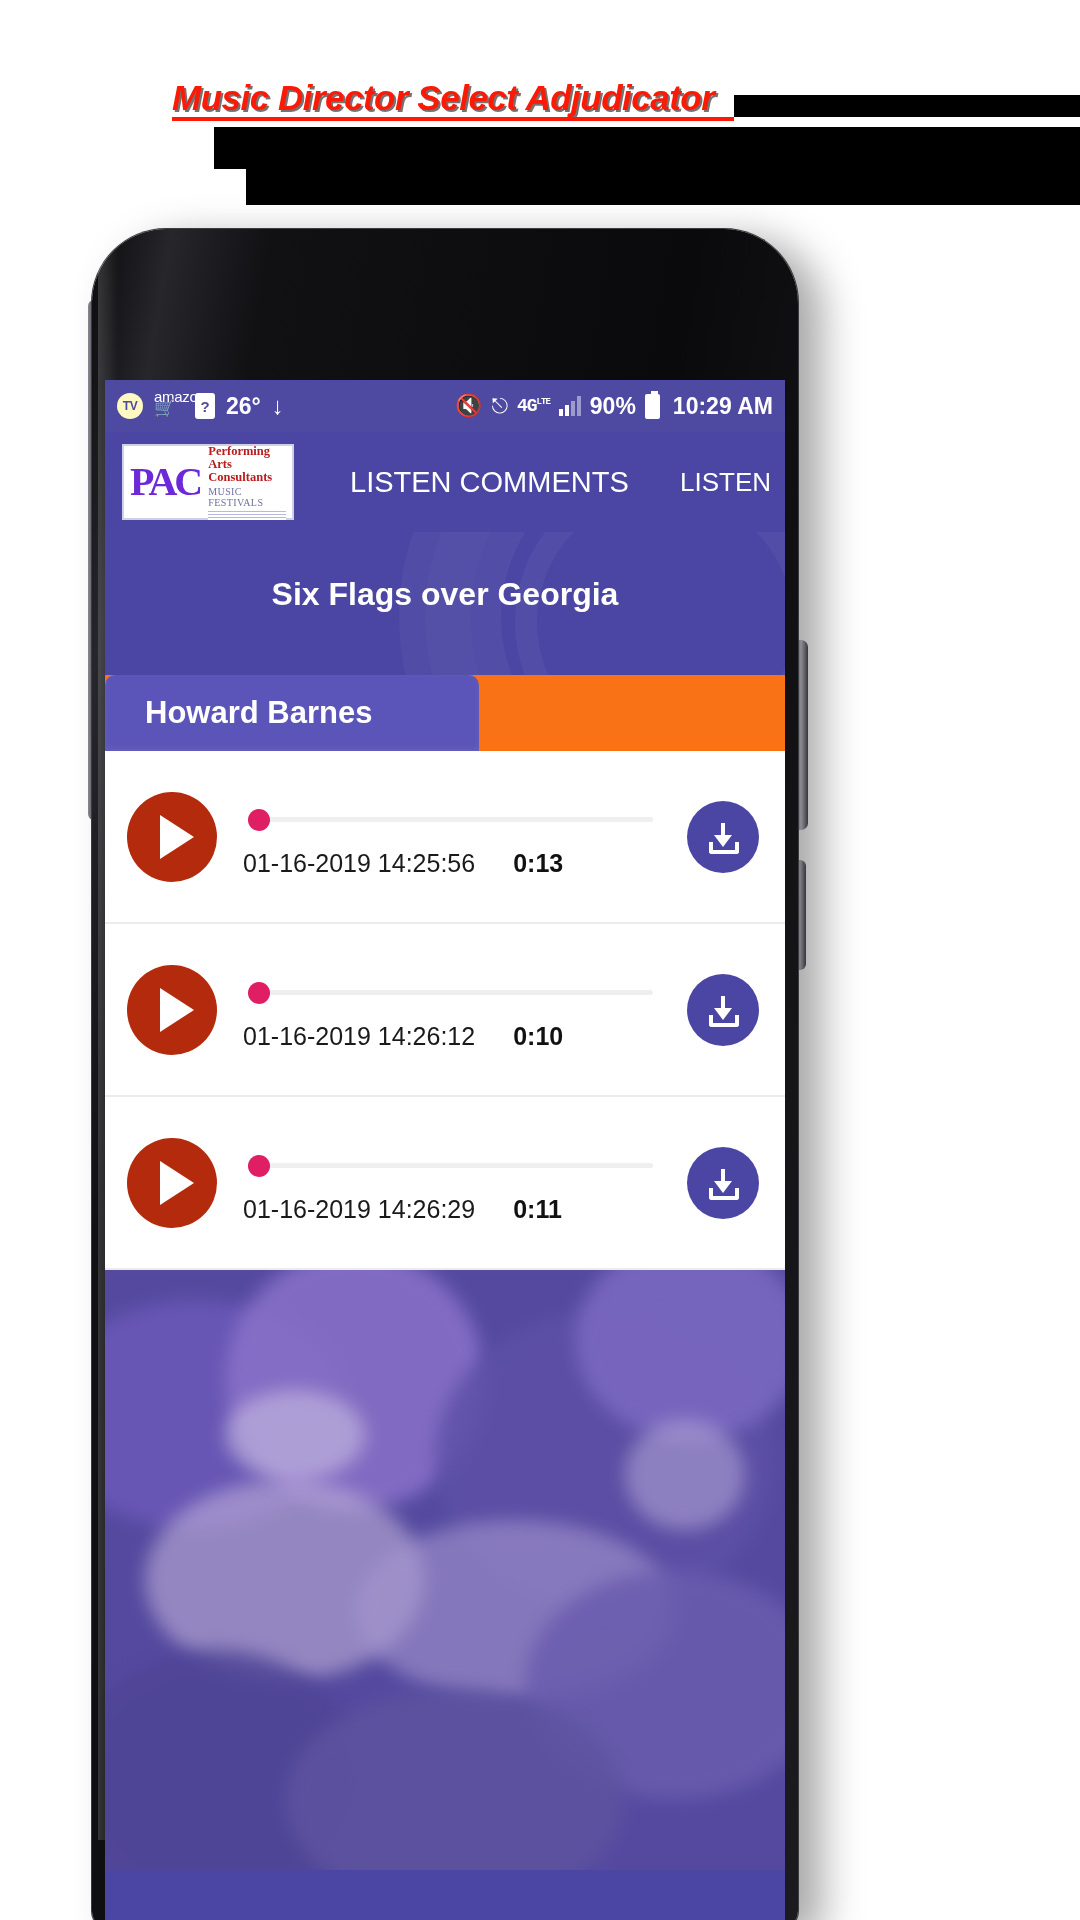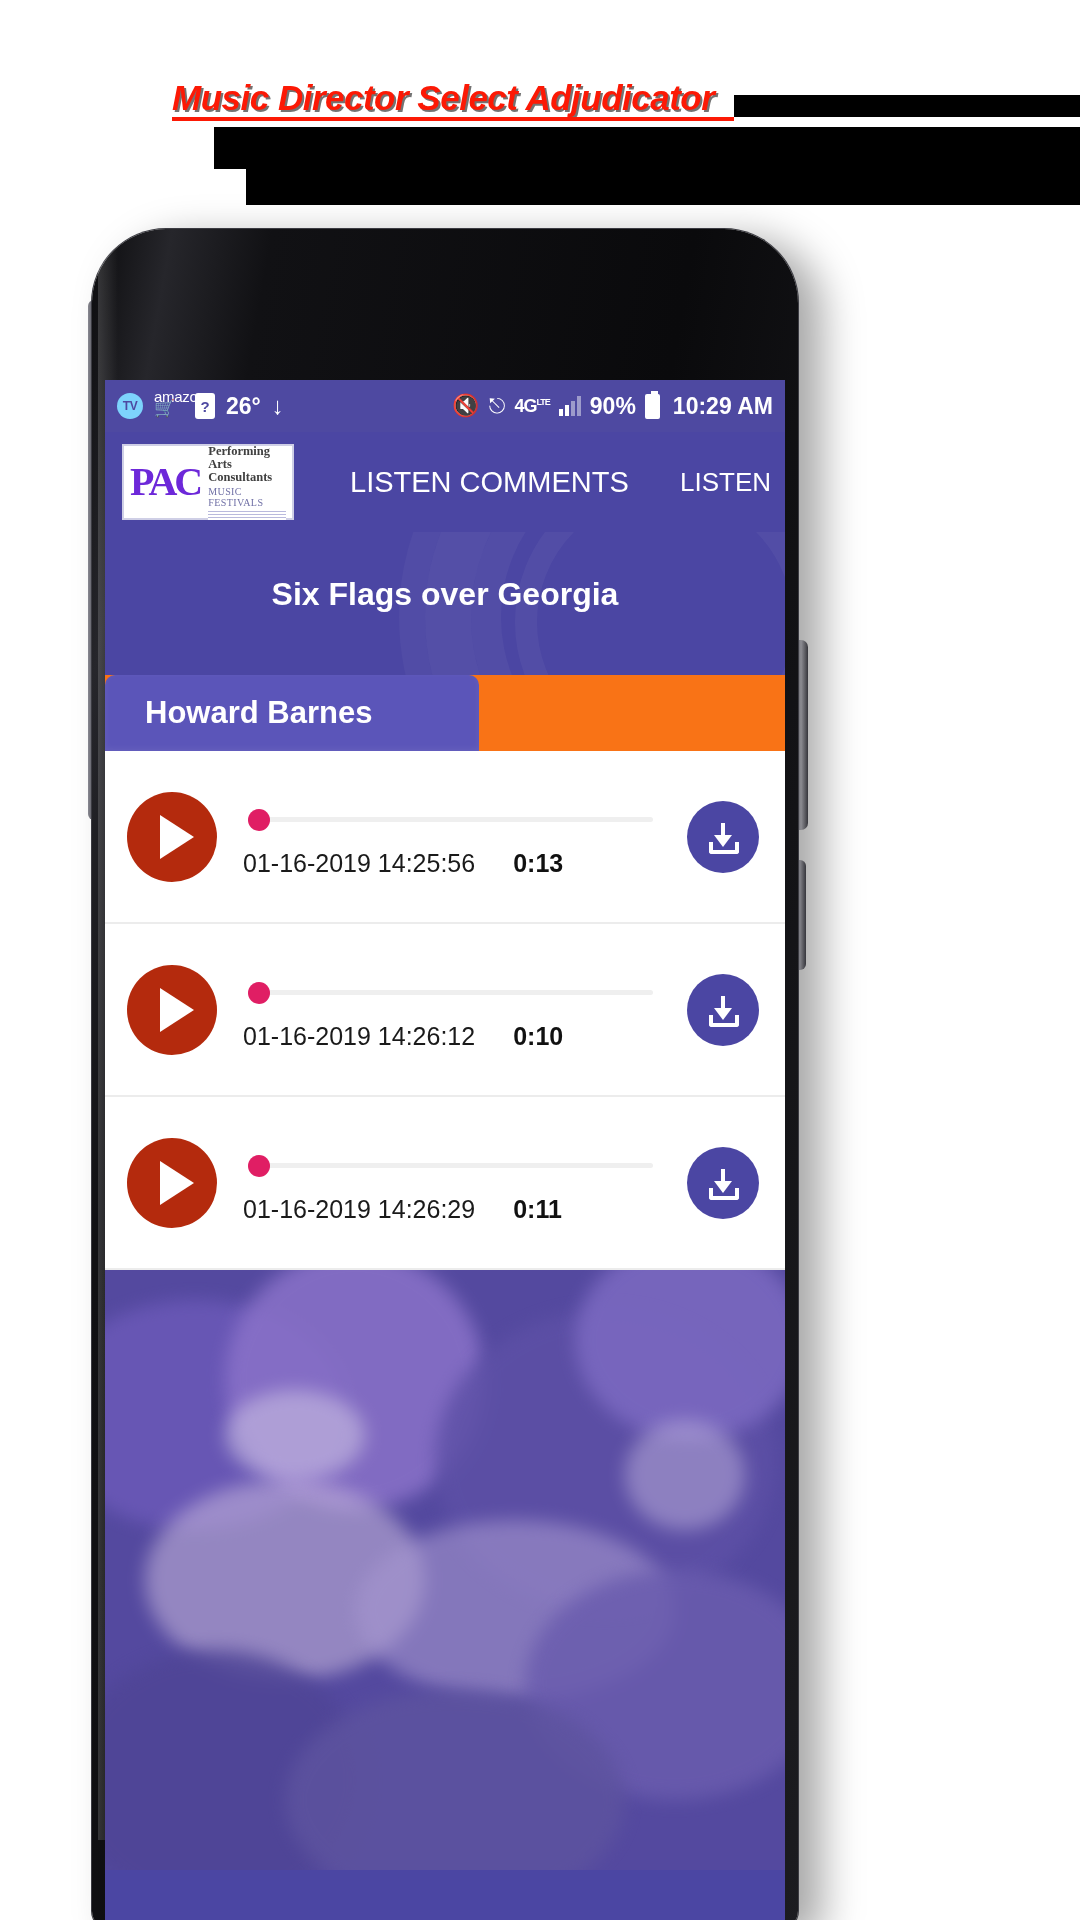--- a/index.html
+++ b/index.html
@@ -73,35 +73,35 @@
   }
 
   
   .statusbar {
     position:relative; height:52px; background:#4e49a1;
     display:flex; align-items:center; padding:0 12px; color:#fff;
   }
   .sb-left { display:flex; align-items:center; gap:11px; }
   .sb-right{ display:flex; align-items:center; gap:9px; margin-left:auto; }
   .tv-ico {
-    width:26px;height:26px;border-radius:50%;background:#7dd3fc;color:#4e49a1;
+    width:26px;height:26px;border-radius:50%;background:#fef9c3;color:#4e49a1;
     font-size:12px;font-weight:bold;display:flex;align-items:center;justify-content:center;letter-spacing:-.5px;
   }
   .amz { position:relative; width:30px; height:28px; color:#fff; }
   .amz .w { font-size:15px; line-height:9px; letter-spacing:-.3px; }
   .amz .cart { font-size:17px; line-height:16px; }
   .sim {
     width:20px;height:26px;background:#fff;color:#4e49a1;border-radius:3px;
     font-size:15px;font-weight:bold;display:flex;align-items:center;justify-content:center;
   }
   .temp { font-size:23px; font-weight:bold; }
   .dl-arrow { font-size:24px; font-weight:bold; line-height:22px; }
   .mute { font-size:22px; }
   .wifi { font-size:21px; }
-  .net4g { font-size:18px; font-weight:bold; letter-spacing:-1px; }
+  .net4g { font-size:18px; font-weight:bold; letter-spacing:-1px;font-family:Liberation Mono, monospace; }
   .bars { display:flex; align-items:flex-end; gap:2px; height:20px;}
   .bars i{ width:4px; background:#fff; display:block; }
   .bars i:nth-child(1){height:7px;}
   .bars i:nth-child(2){height:11px;}
   .bars i:nth-child(3){height:15px; background:rgba(255,255,255,.45);}
   .bars i:nth-child(4){height:20px; background:rgba(255,255,255,.45);}
   .batt-pct { font-size:23px; font-weight:bold; }
   .batt { width:15px;height:25px;border:2px solid #fff;border-radius:2px;background:#fff;position:relative;}
   .batt::before{content:"";position:absolute;left:4px;top:-5px;width:7px;height:3px;background:#fff;}
   .clock { font-size:23px; font-weight:bold; margin-left:4px; }
@@ -113,21 +113,21 @@
   }
   .logo {
     width:172px;height:76px;background:#fff;border:2px solid #cfcfe6;
     display:flex;align-items:center;padding:4px 6px; flex:none;
   }
   .logo-pac {
     font-family:"Liberation Serif", serif; font-weight:bold; font-size:40px; color:#6d28d9;
     line-height:34px; letter-spacing:-3px; position:relative; padding-right:4px;
   }
   .logo-txt { margin-left:4px; }
-  .logo-txt b { display:block; font-size:12.5px; line-height:13px; color:#404040; font-family:"Liberation Serif",serif;}
+  .logo-txt b { display:block; font-size:12.5px; line-height:13px; color:#b91c1c; font-family:"Liberation Serif",serif;}
   .logo-sub { font-size:10px; color:#6f6fa5; letter-spacing:.4px; margin-top:2px; font-family:"Liberation Serif",serif;}
   .logo-lines { margin-top:3px; height:9px; background:repeating-linear-gradient(180deg,#b9b9dd 0 1px,#fff 1px 3px); }
   .hdr-title { color:#fff; font-size:29px; margin-left:56px; white-space:nowrap; }
   .hdr-logout { color:#fff; font-size:26px; margin-left:auto; margin-right:14px; white-space:nowrap; }
 
   
   .hero { position:relative; height:143px; background:#4b46a3; overflow:hidden;}
   .hero-deco {
     position:absolute; right:-110px; top:-150px; width:470px; height:470px; border-radius:50%;
     border:46px solid rgba(255,255,255,0.05);

